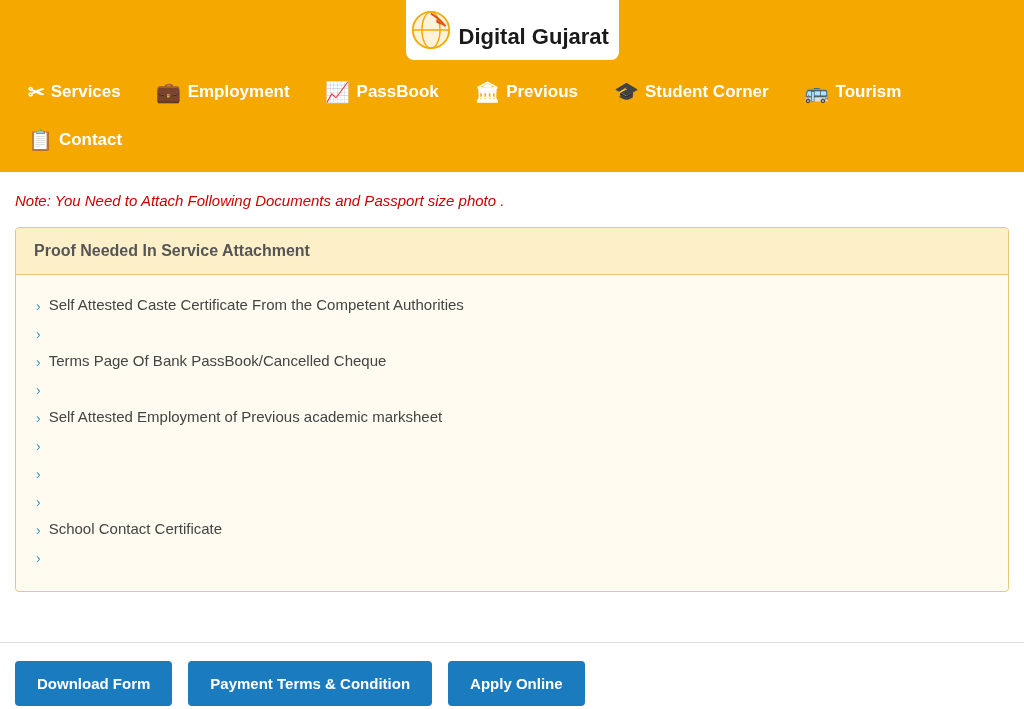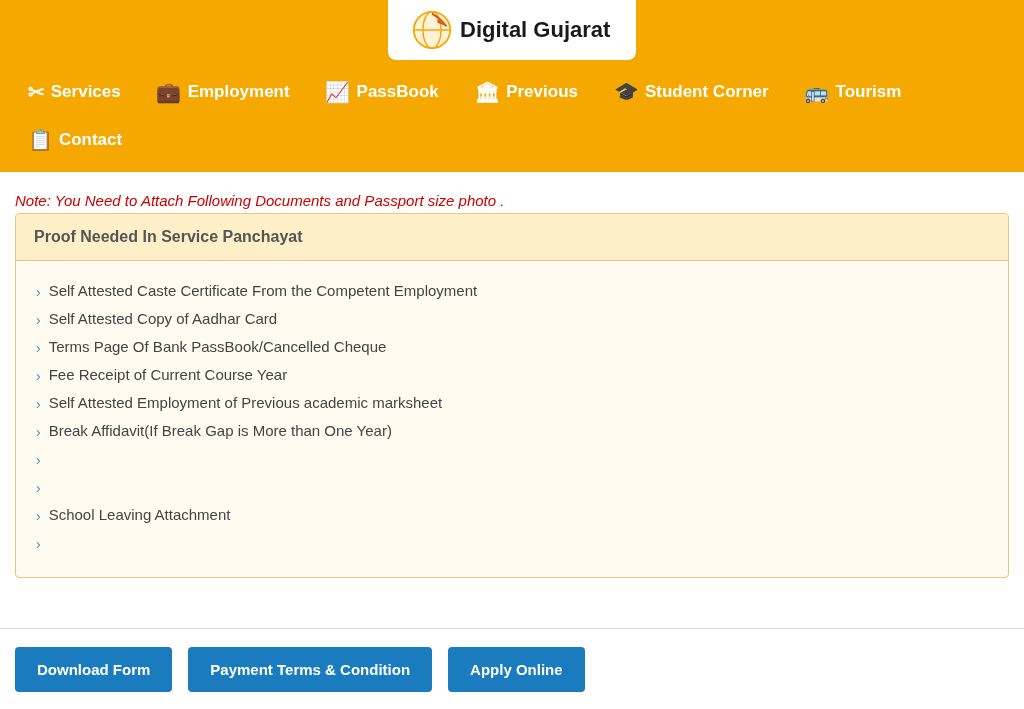--- a/index.html
+++ b/index.html
@@ -8,24 +8,24 @@
     
     .header {
       background: #f5a800;
       display: flex;
       flex-direction: column;
       align-items: center;
       padding: 0;
     }
     .logo-bar {
       background: #fff;
-      width: 248px;
-      padding: 10px 24px;
-      display: flex;
-      align-items: center;
+      width: 213px;
+      padding: 10px 5px;
+      display: flex;
+      align-items: flex-end;
       gap: 8px;
       margin: 0 auto;
       border-radius: 0 0 8px 8px;
     }
     .logo-icon {
       width: 40px;
       height: 40px;
     }
     .logo-text {
       font-size: 22px;
@@ -63,21 +63,21 @@
     }
 
     
     .main-content {
       padding: 20px 15px 20px 15px;
       background: #fff;
     }
     .note-text {
       color: #cc0000;
       font-size: 15px;
-      margin-bottom: 4px;
+      margin-bottom: 18px;
       font-style: italic;
     }
     .proof-box {
       border: 1.5px solid #e8c97a;
       border-radius: 4px;
       background: #fffbf0;
       padding: 0 0 20px 0;
       margin-bottom: 30px;
     }
     .proof-header {
@@ -183,55 +183,52 @@
       <span class="nav-icon">📋</span>
       <span>Contact</span>
     </a>
   </div>
 </div>
 
 <div class="main-content">
   <p class="note-text">Note: You Need to Attach Following Documents and Passport size photo .</p>
 
   <div class="proof-box">
-    <div class="proof-header">Proof Needed In Service Panchayat</div>
+    <div class="proof-header">Proof Needed In Service Attachment</div>
     <ul class="proof-list">
       <li>
         <span class="chevron">›</span>
-        <span>Self Attested Caste Certificate From the Competent Employment</span>
-      </li>
-      <li>
-        <span class="chevron">›</span>
-        <span>Self Attested Copy of Aadhar Card</span>
+        <span>Self Attested Caste Certificate From the Competent Authorities</span>
+      </li>
+      <li>
+        <span class="chevron">›</span>
       </li>
       <li>
         <span class="chevron">›</span>
         <span>Terms Page Of Bank PassBook/Cancelled Cheque</span>
       </li>
       <li>
         <span class="chevron">›</span>
-        <span>Fee Receipt of Current Course Year</span>
       </li>
       <li>
         <span class="chevron">›</span>
         <span>Self Attested Employment of Previous academic marksheet</span>
       </li>
       <li>
         <span class="chevron">›</span>
-        <span>Break Affidavit(If Break Gap is More than One Year)</span>
-      </li>
-      <li>
-        <span class="chevron">›</span>
-      </li>
-      <li>
-        <span class="chevron">›</span>
-      </li>
-      <li>
-        <span class="chevron">›</span>
-        <span>School Leaving Attachment</span>
+      </li>
+      <li>
+        <span class="chevron">›</span>
+      </li>
+      <li>
+        <span class="chevron">›</span>
+      </li>
+      <li>
+        <span class="chevron">›</span>
+        <span>School Contact Certificate</span>
       </li>
       <li>
         <span class="chevron">›</span>
       </li>
     </ul>
   </div>
 </div>
 
 <div class="footer-bar">
   <button class="btn">Download Form</button>

